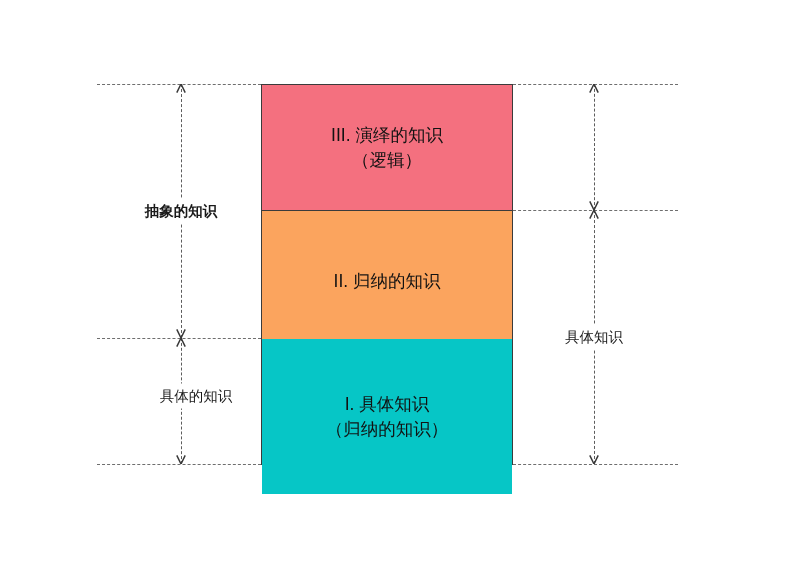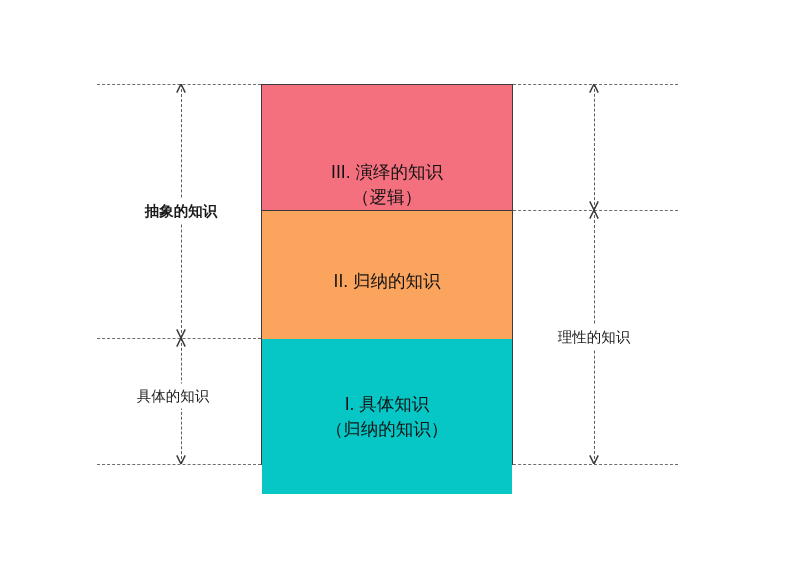--- a/index.html
+++ b/index.html
@@ -45,21 +45,20 @@
   }
   .block .ln {
     display: block;
     white-space: nowrap;
   }
   #block-iii {
     top: 0;
     height: 126px;
     background: #F4707F;
     border-bottom: 1.6px solid #3b3b3b;
-    justify-content: flex-end;
   }
   #block-ii {
     top: 126px;
     height: 142px;
     background: #FBA45E;
     border-bottom: 1.6px solid #3b3b3b;
   }
   #block-i {
     top: 254px;
     height: 155px;
@@ -110,21 +109,21 @@
     white-space: nowrap;
     transform: translate(-50%, -50%);
   }
 
   #measure-abstract   { left: 181px; top: 84px;  height: 254px; }
   #measure-concrete   { left: 181px; top: 338px; height: 126px; }
   #measure-rational   { left: 594px; top: 84px;  height: 126px; }
   #measure-empirical  { left: 594px; top: 210px; height: 254px; }
 
   #label-abstract  { left: 181px; top: 211px; font-weight: bold; }
-  #label-concrete  { left: 173px; top: 396px; text-align: right; }
+  #label-concrete  { left: 196px; top: 396px; text-align: right; }
   #label-rational  { left: 594px; top: 146px; }
   #label-empirical { left: 594px; top: 337px; }
 </style>
 </head>
 <body>
 
 <div id="canvas">
 
   <div class="hline" id="hline-top-left"></div>
   <div class="hline" id="hline-top-right"></div>
@@ -201,15 +200,15 @@
       <svg width="10" height="9" viewBox="0 0 10 9">
           <path d="M5 0 L9.2 8.6 M5 0 L0.8 8.6" stroke="#3a3a3a" stroke-width="1.5" fill="none"></path>
         </svg>
     </div>
     <div class="head down">
       <svg width="10" height="9" viewBox="0 0 10 9">
           <path d="M5 9 L9.2 0.4 M5 9 L0.8 0.4" stroke="#3a3a3a" stroke-width="1.5" fill="none"></path>
         </svg>
     </div>
   </div>
-  <div class="measure-label" id="label-empirical">理性的知识</div>
+  <div class="measure-label" id="label-empirical">具体知识</div>
 
 </div>
 
 </body></html>

